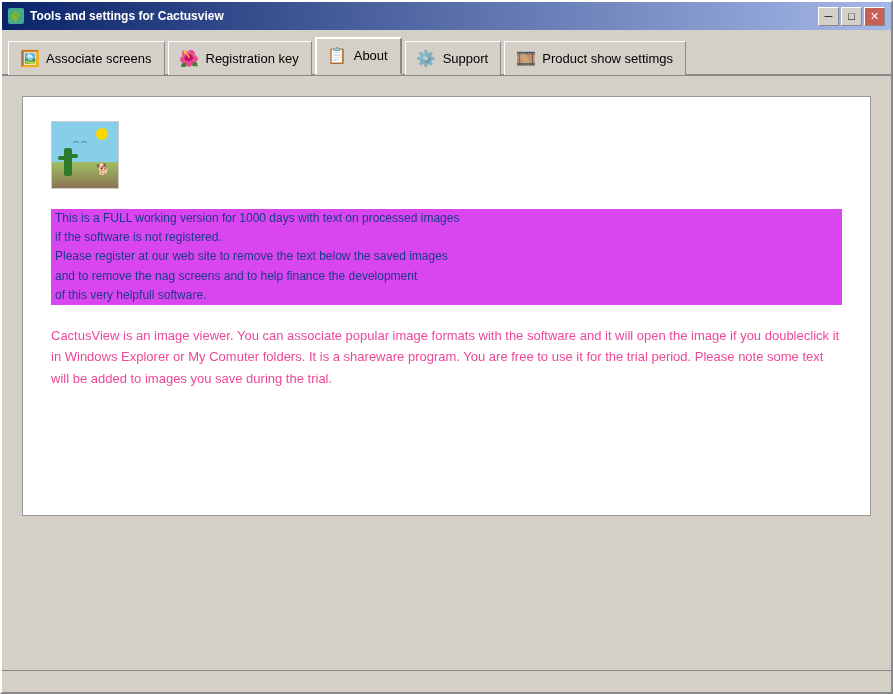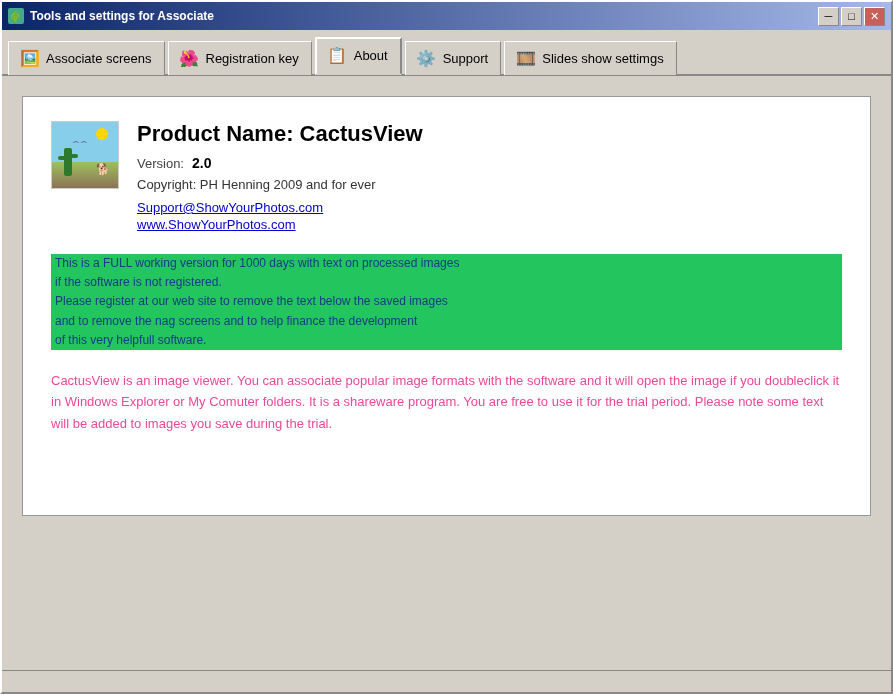--- a/index.html
+++ b/index.html
@@ -246,21 +246,21 @@
     .link-text {
       color: #0000cc;
       text-decoration: underline;
       cursor: pointer;
       display: block;
       font-size: 13px;
       margin-bottom: 2px;
     }
 
     .notice-box {
-      background: #22c55e;
+      background: #d946ef;
       color: #1a3a8a;
       font-size: 12px;
       line-height: 1.6;
       margin: 20px 0;
       padding-left: 4px;
     }
 
     .description-text {
       font-size: 13px;
       color: #ec4899;
@@ -276,21 +276,21 @@
     }
   </style>
 </head>
 <body>
 
 <div class="window">
 
   <div class="title-bar">
     <div class="title-bar-left">
       <div class="title-icon">🌵</div>
-      <span>Tools and settings for Associate</span>
+      <span>Tools and settings for Cactusview</span>
     </div>
     <div class="title-bar-controls">
       <div class="title-btn">─</div>
       <div class="title-btn">□</div>
       <div class="title-btn close-btn">✕</div>
     </div>
   </div>
 
   <div class="tab-bar">
     <div class="tab">
@@ -304,44 +304,34 @@
     <div class="tab active">
       <div class="tab-icon">📋</div>
       <span>About</span>
     </div>
     <div class="tab">
       <div class="tab-icon">⚙️</div>
       <span>Support</span>
     </div>
     <div class="tab">
       <div class="tab-icon">🎞️</div>
-      <span>Slides show settimgs</span>
+      <span>Product show settimgs</span>
     </div>
   </div>
 
   <div class="content-area">
     <div class="about-panel">
 
       <div class="product-header">
         <div class="product-logo">
           <div class="logo-sun"></div>
           <div class="logo-cactus"></div>
           <div class="logo-bird">⌒⌒</div>
           <div class="logo-dog">🐕</div>
         </div>
-        <div class="product-info">
-          <h1>Product Name: CactusView</h1>
-          <div class="version-row">
-            <span class="version-label">Version:</span>
-            <span class="version-value">2.0</span>
-          </div>
-          <div class="copyright-text">Copyright:  PH Henning 2009 and for ever</div>
-          <a class="link-text">Support@ShowYourPhotos.com</a>
-          <a class="link-text">www.ShowYourPhotos.com</a>
-        </div>
       </div>
 
       <div class="notice-box">
         <span style="white-space: pre-line;">This is a FULL working version for 1000 days with text on processed images
 if the software is not registered.
 Please register at our web site to remove the text below the saved images
 and to remove the nag screens and to help finance the development
 of this very helpfull software.</span>
       </div>
 

